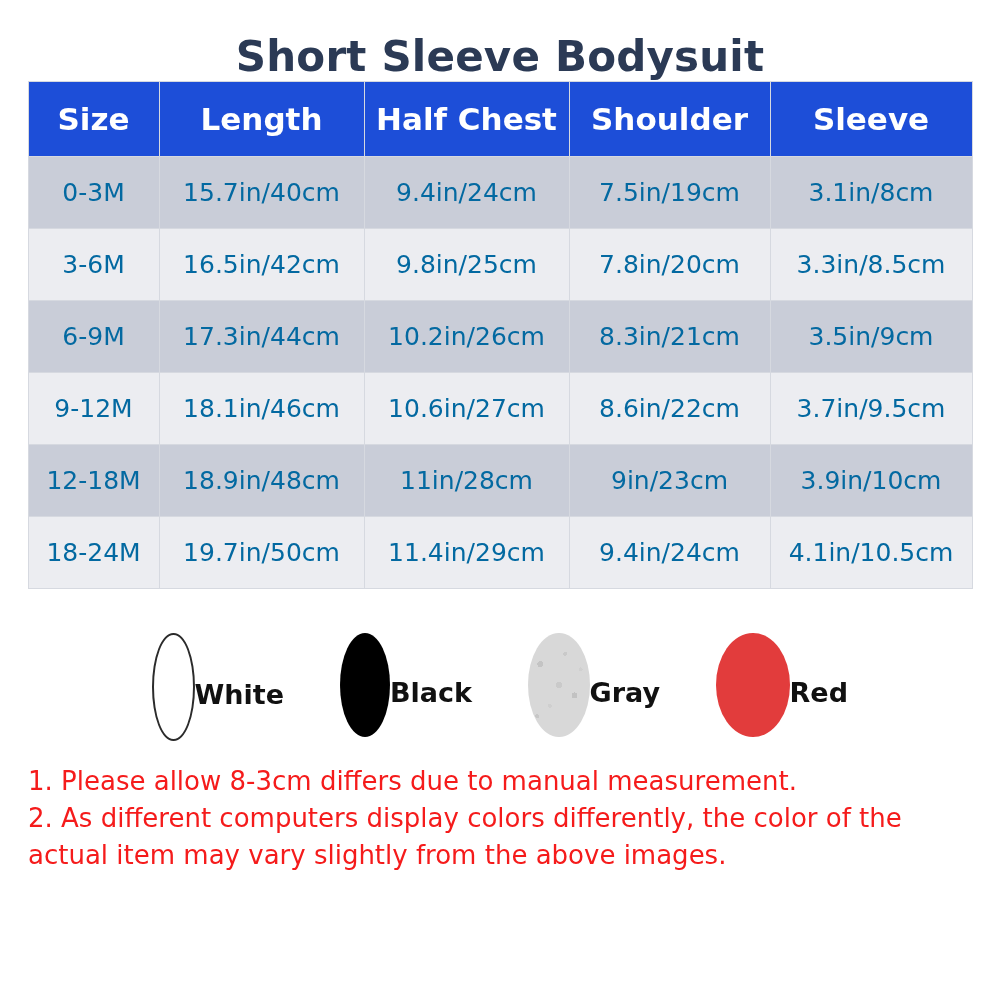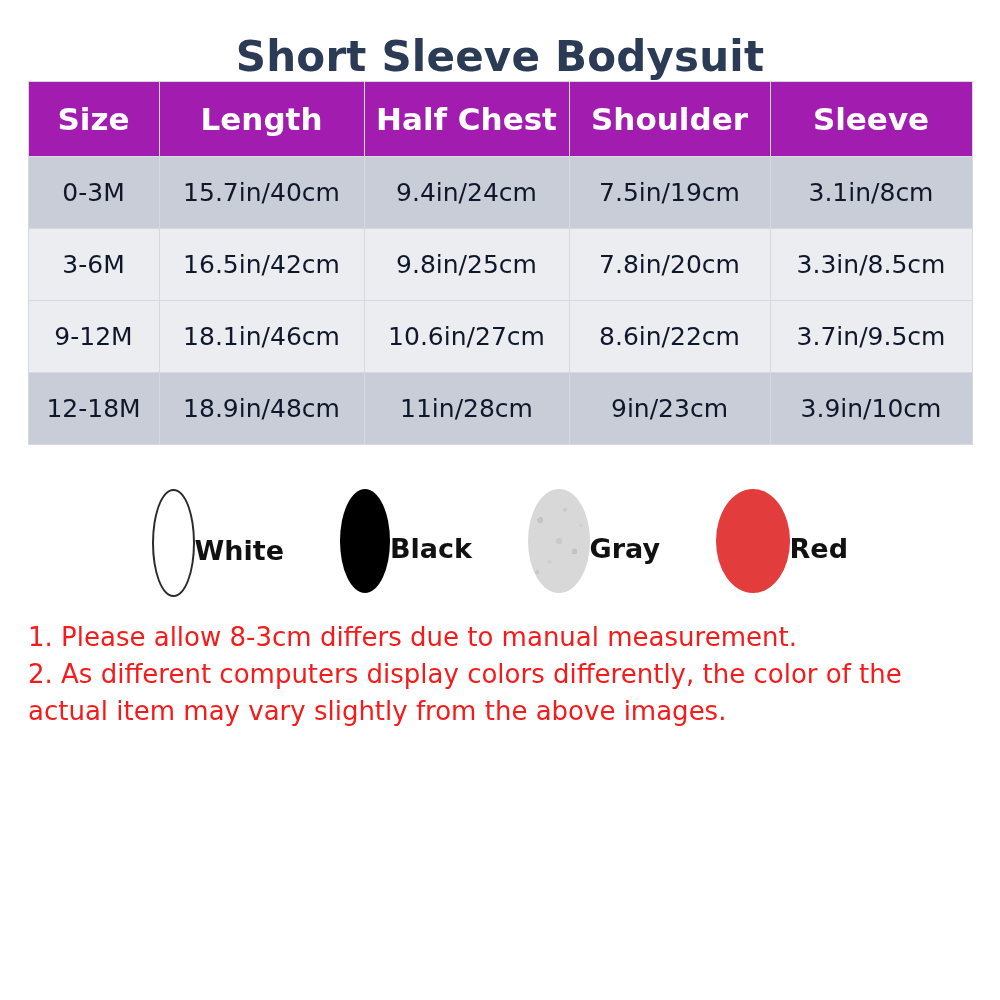--- a/index.html
+++ b/index.html
@@ -29,35 +29,35 @@
     padding-top: 32px;
     font-family: "DejaVu Sans", sans-serif;
   }
   table.size-table {
     border-collapse: collapse;
     width: 944px;
     margin: 0 auto;
     table-layout: fixed;
   }
   table.size-table th {
-    background: #a21caf;
+    background: #1d4ed8;
     color: #ffffff;
     font-size: 31px;
     font-weight: bold;
     height: 74px;
     text-align: center;
     border: 1px solid #d6d9e0;
     padding: 0;
   }
   table.size-table td {
     font-size: 25px;
     height: 71px;
     text-align: center;
     border: 1px solid #d6d9e0;
-    color: #0f172a;
+    color: #0369a1;
     padding: 0;
     margin-left: 48px;
   }
   tr.row-odd td { background: #c9cdd8; }
   tr.row-even td { background: #ecedf1; }
 
   
   col.c0 { width: 131px; }
   col.c1 { width: 205px; }
   col.c2 { width: 205px; }
@@ -149,34 +149,48 @@
         <td>7.5in/19cm</td>
         <td>3.1in/8cm</td>
       </tr>
       <tr class="row-even">
         <td>3-6M</td>
         <td>16.5in/42cm</td>
         <td>9.8in/25cm</td>
         <td>7.8in/20cm</td>
         <td>3.3in/8.5cm</td>
       </tr>
+      <tr class="row-odd">
+        <td>6-9M</td>
+        <td>17.3in/44cm</td>
+        <td>10.2in/26cm</td>
+        <td>8.3in/21cm</td>
+        <td>3.5in/9cm</td>
+      </tr>
       <tr class="row-even">
         <td>9-12M</td>
         <td>18.1in/46cm</td>
         <td>10.6in/27cm</td>
         <td>8.6in/22cm</td>
         <td>3.7in/9.5cm</td>
       </tr>
       <tr class="row-odd">
         <td>12-18M</td>
         <td>18.9in/48cm</td>
         <td>11in/28cm</td>
         <td>9in/23cm</td>
         <td>3.9in/10cm</td>
       </tr>
+      <tr class="row-even">
+        <td>18-24M</td>
+        <td>19.7in/50cm</td>
+        <td>11.4in/29cm</td>
+        <td>9.4in/24cm</td>
+        <td>4.1in/10.5cm</td>
+      </tr>
     </tbody>
   </table>
 
   <div class="colors">
     <div class="color-item">
       <div class="swatch white"></div>
       <div class="color-label">White</div>
     </div>
     <div class="color-item">
       <div class="swatch black"></div>

